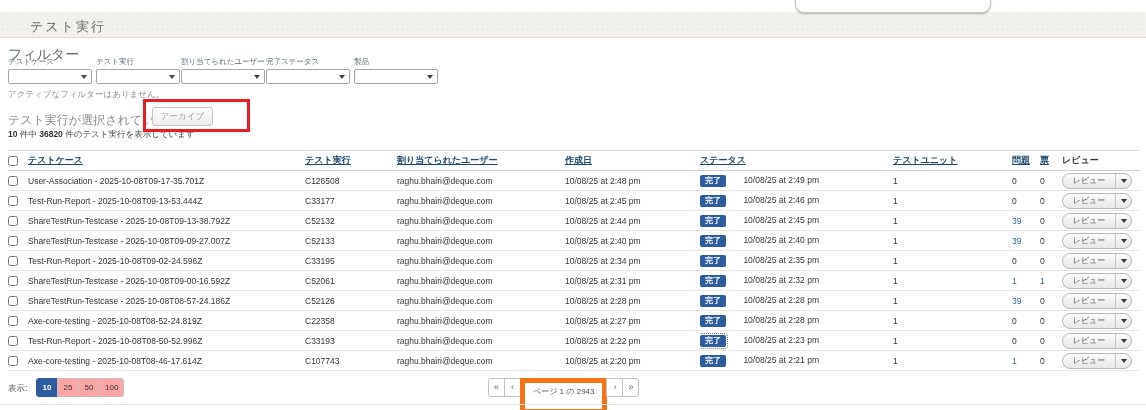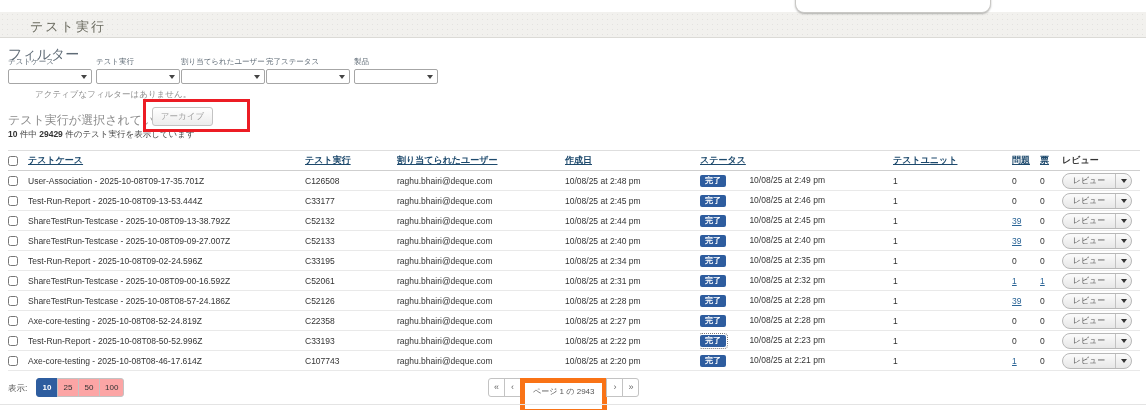--- a/index.html
+++ b/index.html
@@ -33,21 +33,21 @@
   .select-box {
     width:84px; height:15px; border:1px solid #a6a6a6; border-radius:2px;
     background:#fff; position:relative; cursor:pointer;
   }
   .select-caret {
     position:absolute; right:4px; top:5px; width:0; height:0;
     border-left:3px solid transparent; border-right:3px solid transparent;
     border-top:4px solid #444;
   }
   .f1{left:8px;} .f2{left:96px;} .f3{left:181px;} .f4{left:266px;} .f5{left:354px;}
-  .no-active-filters { position:absolute; top:89px; left:8px; font-size:8.5px; color:#8c8c8c;margin-left:27px; }
+  .no-active-filters { position:absolute; top:89px; left:8px; font-size:8.5px; color:#8c8c8c; }
   
   .no-selection-text { position:absolute; top:112px; left:8px; font-size:12px; color:#8c8c8c; }
   .archive-btn {
     position:absolute; left:152px; top:107px; width:61px; height:19px;
     border:1px solid #c3c3c3; border-radius:3px;
     background:linear-gradient(#ffffff,#ececec);
     color:#9c9c9c; font-size:8.5px; font-family:inherit; cursor:pointer;
   }
   .red-annotation {
     position:absolute; left:143px; top:99px; width:107px; height:33px;
@@ -73,22 +73,22 @@
   table.runs tbody td {
     height:20px; padding:0; border-bottom:1px solid #e9e9e9; white-space:nowrap;
     overflow:hidden; color:#333;
   }
   input[type="checkbox"] { width:10px; height:10px; margin:0; vertical-align:middle; cursor:pointer; }
   .badge {
     display:inline-block; background:#2e5d9f; color:#fff; font-size:8px; font-weight:bold;
     padding:2px 5px; border-radius:2px; line-height:1; vertical-align:middle;
   }
   .badge.focused { outline:1px dotted #777; outline-offset:1px; }
-  .status-time { margin-left:21px; }
-  .link { color:#2a6496; text-decoration:underline; cursor:pointer; }
+  .status-time { margin-left:15px; }
+  .link { color:#2a6496; cursor:pointer; }
   .split-btn {
     display:inline-flex; align-items:stretch; height:16px;
     border:1px solid #b8b8b8; border-radius:8px; overflow:hidden;
     background:linear-gradient(#fbfbfb,#e7e7e7); cursor:pointer;
   }
   .split-btn .main { width:52px; text-align:center; line-height:14px; font-size:8px; color:#555; }
   .split-btn .caret-part {
     width:16px; border-left:1px solid #c2c2c2; display:flex; align-items:center; justify-content:center;
   }
   .btn-caret-icon {
@@ -160,21 +160,21 @@
       <span class="select-caret"></span>
     </div>
 </div>
 
 <div class="no-active-filters">アクティブなフィルターはありません。</div>
 
 <div class="no-selection-text">テスト実行が選択されていません。</div>
 <button class="archive-btn">アーカイブ</button>
 <div class="red-annotation"></div>
 
-<div class="summary-line"><b>10</b><span> 件中 </span><b>29429</b><span> 件のテスト実行を表示しています</span></div>
+<div class="summary-line"><b>10</b><span> 件中 </span><b>36820</b><span> 件のテスト実行を表示しています</span></div>
 
 <table class="runs">
   <colgroup>
     <col class="c-check">
       <col class="c-case">
       <col class="c-run">
       <col class="c-user">
       <col class="c-created">
     <col class="c-status">
       <col class="c-units">

